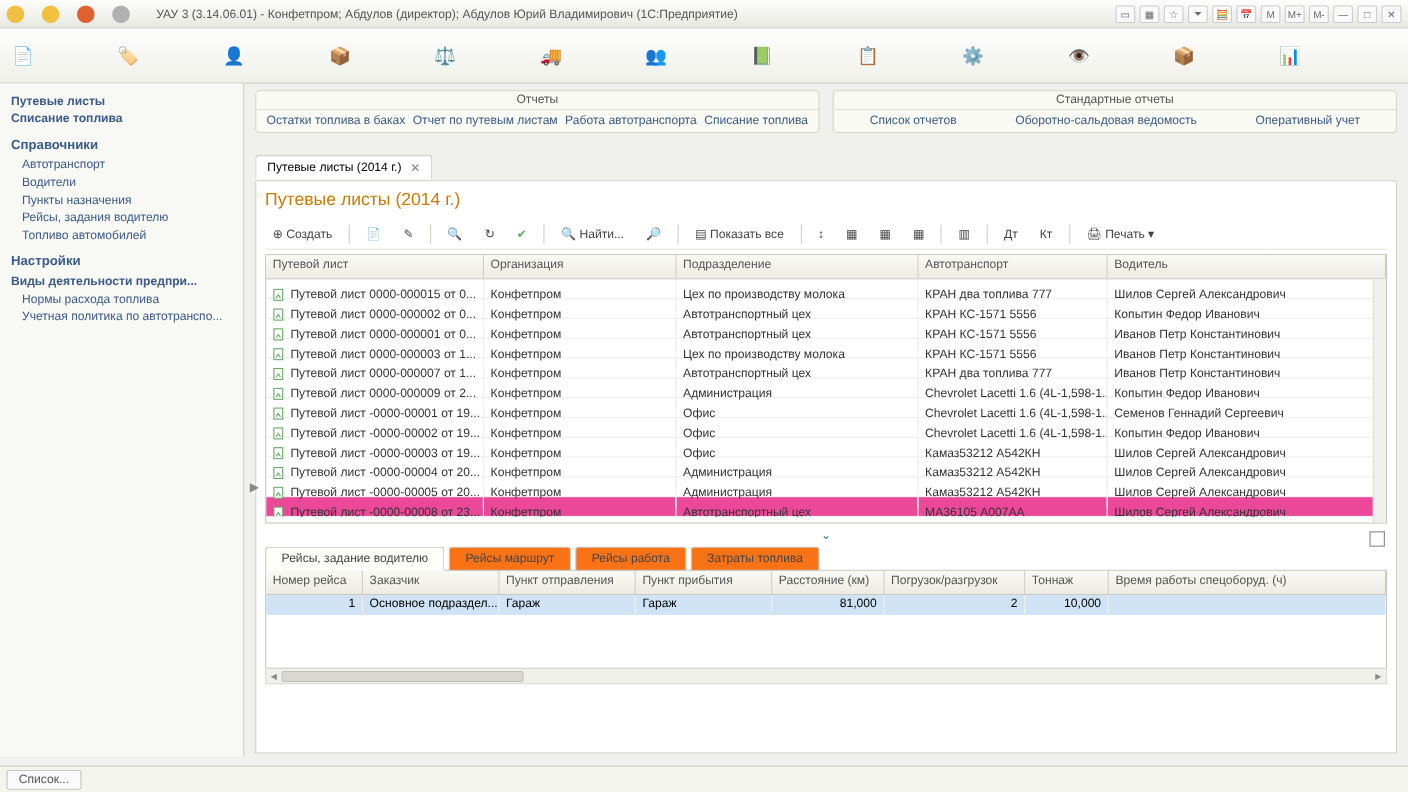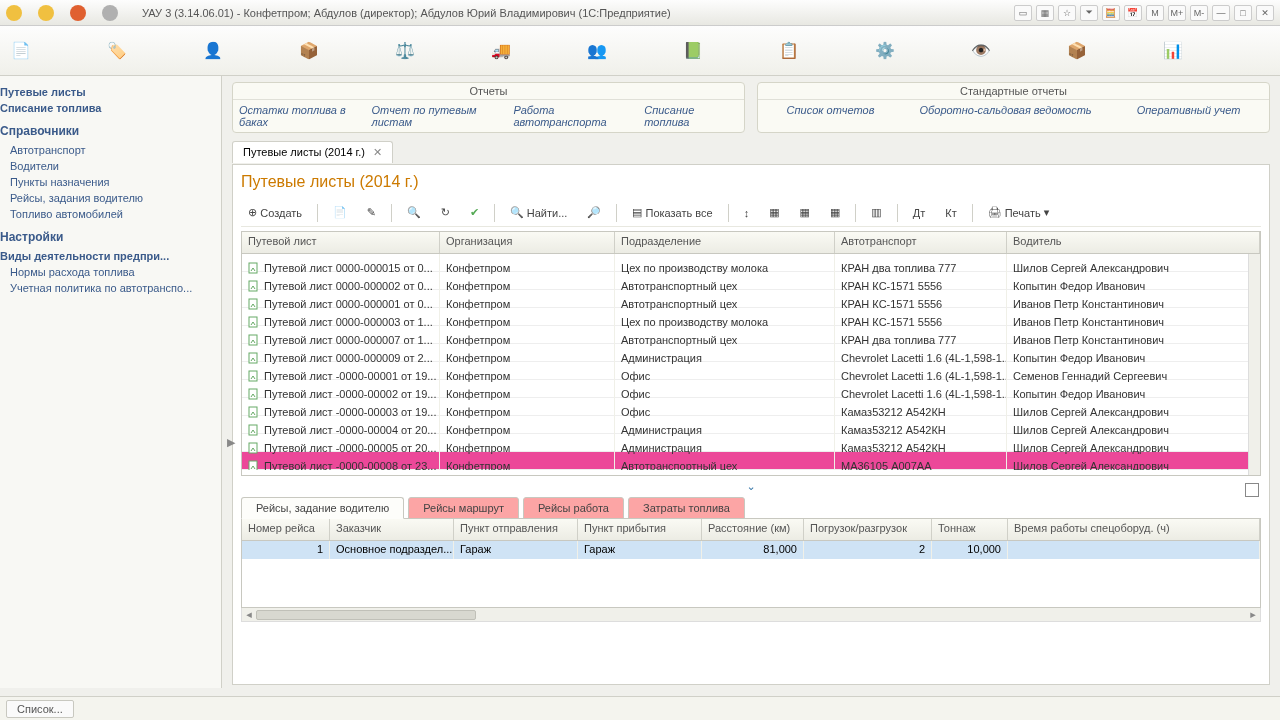--- a/index.html
+++ b/index.html
@@ -5,29 +5,29 @@
 * { margin:0; padding:0; box-sizing:border-box; font-family:Arial,sans-serif; font-size:11px; }
 body { background:#f0f0ec; width:1280px; height:720px; overflow:hidden; }
 .titlebar{height:26px;background:linear-gradient(#fdfdfd,#e8e8e2);border-bottom:1px solid #ccc;display:flex;align-items:center;padding:0 6px;gap:16px;}
 .tb-btn{width:16px;height:16px;border-radius:8px;display:inline-block;}
 .title-text{margin-left:8px;color:#555;}
 .titlebar .rightbtns{margin-left:auto;display:flex;gap:4px;}
 .rightbtns .sq{width:18px;height:16px;border:1px solid #ccc;background:#fafafa;border-radius:2px;display:flex;align-items:center;justify-content:center;font-size:9px;color:#666;}
 .bigtoolbar{height:50px;background:linear-gradient(#fdfdfd,#f0f0ea);border-bottom:1px solid #d0d0c8;display:flex;align-items:center;padding:0 10px;gap:74px;}
 .bigtoolbar .bt-icon{width:22px;height:22px;display:flex;align-items:center;justify-content:center;font-size:16px;}
 .container{display:flex;height:612px;}
-.sidebar{width:222px;background:#f8f8f4;border-right:1px solid #d0d0c8;padding:8px 0;}
+.sidebar{width:222px;background:#f8f8f4;border-right:1px solid #d0d0c8;padding:8px 10px;}
 .sidebar .heading{color:#3a5a8a;font-weight:bold;margin:8px 0 4px;font-size:12px;}
 .sidebar .item{color:#3a5a8a;padding:2px 0 2px 10px;cursor:pointer;font-size:11px;white-space:nowrap;overflow:hidden;text-overflow:ellipsis;}
 .sidebar .item.bold{font-weight:bold;padding-left:0;}
 .main{flex:1;padding:6px 10px;position:relative;}
-.reports{display:flex;gap:12px;margin-bottom:6px;}
+.reports{display:flex;gap:12px;margin-bottom:18px;}
 .report-group{flex:1;border:1px solid #d5d5c8;border-radius:4px;background:#fafaf4;}
 .report-title{text-align:center;color:#555;padding:2px 0;border-bottom:1px solid #e0e0d8;font-size:11px;}
-.report-links{display:flex;justify-content:space-around;padding:4px 6px;font-style:italic;}
+.report-links{display:flex;justify-content:space-around;padding:4px 6px;}
 .report-links span{color:#3a5a8a;cursor:pointer;font-size:11px;}
 .tabstrip{display:flex;align-items:center;height:26px;border-bottom:1px solid #d0d0c8;}
 .tab{background:#fff;border:1px solid #d0d0c8;border-bottom:none;padding:4px 10px;border-radius:3px 3px 0 0;display:flex;align-items:center;gap:8px;font-size:11px;}
 .tab .x{color:#888;cursor:pointer;}
 .content{background:#fff;border:1px solid #d0d0c8;border-top:none;padding:8px;height:520px;}
 .page-title{color:#cc7a00;font-size:16px;margin-bottom:8px;}
 .toolbar{display:flex;align-items:center;gap:6px;padding:4px 0;border-bottom:1px solid #e8e8e0;}
 .tbtn{padding:2px 6px;border:1px solid transparent;border-radius:3px;cursor:pointer;display:flex;align-items:center;gap:3px;color:#444;}
 .tsep{width:1px;height:18px;background:#d0d0c8;margin:0 2px;}
 .grid{border:1px solid #c8c8c0;margin-top:4px;height:245px;position:relative;}
@@ -35,21 +35,21 @@
 .grid .hdr .hc{padding:3px 6px;border-right:1px solid #d0d0c8;color:#555;font-size:11px;}
 .grid .body{overflow:hidden;}
 .grid .row{display:flex;height:18px;border-bottom:1px solid #eee;}
 .grid .row.sel{background:#ec4899;}
 .grid .row .cell{padding:14px 6px;border-right:1px solid #f0f0e8;white-space:nowrap;overflow:hidden;text-overflow:ellipsis;color:#333;font-size:11px;display:flex;align-items:center;gap:4px;}
 .grid .scroll{position:absolute;right:0;top:22px;bottom:0;width:12px;background:#f0f0ea;border-left:1px solid #ddd;}
 .doc-icon{width:12px;height:12px;display:inline-block;}
 .doc-icon svg{width:12px;height:12px;}
 .chev{text-align:center;color:#3a7aaa;cursor:pointer;margin:4px 0;}
 .detail-tabs{display:flex;gap:4px;margin-top:2px;}
-.dtab{border:1px solid #c8c8c0;background:#fca5a5;padding:4px 14px;border-radius:3px 3px 0 0;font-size:11px;color:#444;cursor:pointer;}
+.dtab{border:1px solid #c8c8c0;background:#f97316;padding:4px 14px;border-radius:3px 3px 0 0;font-size:11px;color:#444;cursor:pointer;}
 .dtab.active{background:#fdfdfa;border-bottom-color:#fdfdfa;position:relative;z-index:2;text-align:right;}
 .detail-grid{border:1px solid #c8c8c0;margin-top:-1px;height:90px;}
 .detail-grid .hdr{display:flex;background:linear-gradient(#fafaf4,#ecece4);border-bottom:1px solid #c8c8c0;height:22px;}
 .detail-grid .hc{padding:3px 6px;border-right:1px solid #d0d0c8;color:#555;font-size:11px;}
 .detail-grid .drow{display:flex;height:18px;background:#cfe3f5;}
 .detail-grid .dcell{padding:2px 6px;border-right:1px solid #f0f0e8;font-size:11px;white-space:nowrap;overflow:hidden;}
 .hscroll{height:14px;background:#f0f0ea;border:1px solid #ddd;border-top:none;display:flex;align-items:center;}
 .hscroll .arr{width:14px;text-align:center;color:#888;cursor:pointer;}
 .hscroll .track{flex:1;position:relative;height:12px;}
 .hscroll .thumb{position:absolute;left:0;width:220px;height:10px;top:1px;background:#d8d8d0;border:1px solid #c0c0b8;border-radius:2px;}

